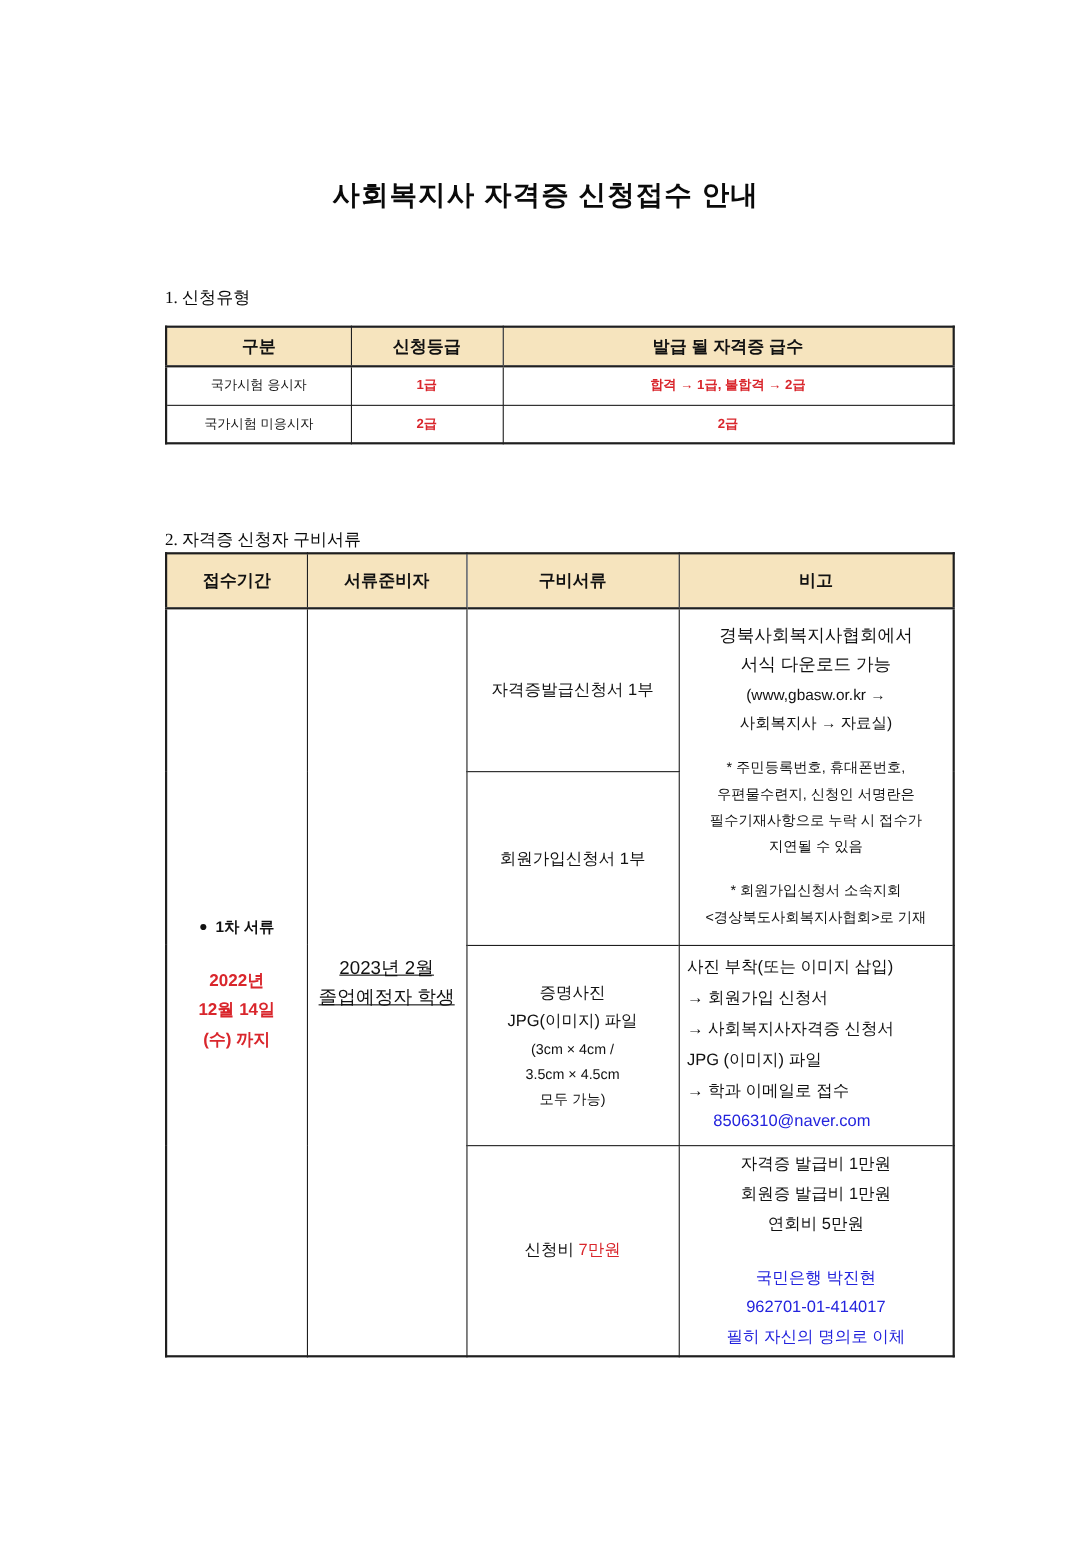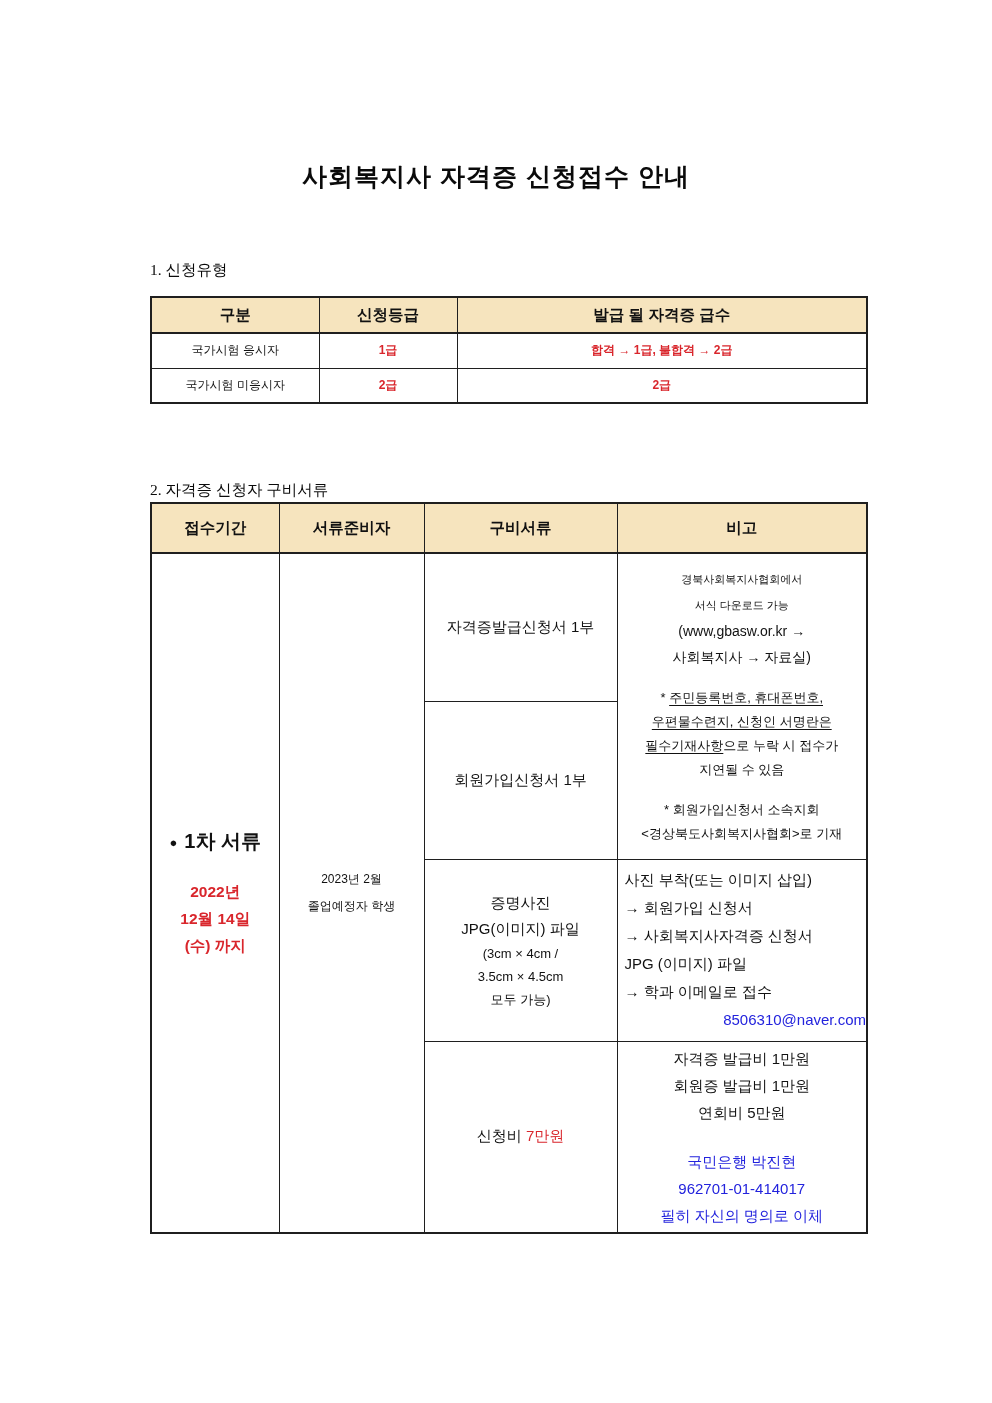--- a/index.html
+++ b/index.html
@@ -34,38 +34,38 @@
   #table1 .hrow{height:36px;}
   #table1 .drow{height:35px;}
   #table2 .hrow{height:50px;}
   .r1{height:148px;}
   .r2{height:158px;}
   .r3{height:182px;}
   .r4{height:192px;}
 
   .red{color:var(--red);font-weight:bold;}
   .blue{color:var(--blue);}
-  .u{text-decoration:underline;text-underline-offset:3px;text-align:center;}
+  .u{text-underline-offset:3px;text-align:center;}
   .period-cell{line-height:27px;}
   .bullet{font-size:13px;vertical-align:1px;margin-right:7px;}
-  .period-label{font-weight:bold;font-size:20px;}
+  .period-label{font-weight:bold;font-size:14px;}
   .deadline{margin-top:22px;line-height:27px;font-size:15.5px;}
-  .preparer{line-height:27px;font-size:12px;}
+  .preparer{line-height:27px;font-size:17px;text-decoration:underline;}
 
   .doc3-main{line-height:26px;}
   .doc3-small{line-height:23px;font-size:13px;}
 
-  .remark1 .big{line-height:26px;font-size:11px;}
+  .remark1 .big{line-height:26px;font-size:16px;}
   .remark1 .mid{line-height:26px;font-size:14px;}
   .remark1 .note{line-height:24px;font-size:13px;}
   .gap16{height:16px;}
   .gap22{height:22px;}
 
   .remark3-cell{text-align:left;padding-left:7px;line-height:28px;font-size:15px;}
-  .email-line{text-indent:24px;text-align:right;}
+  .email-line{text-indent:24px;}
 
   .remark4-cell{line-height:27px;margin-top:20px;}
 </style>
 </head>
 <body>
 
 <div class="page">
 
   <div class="doc-title">사회복지사 자격증 신청접수 안내</div>
 

